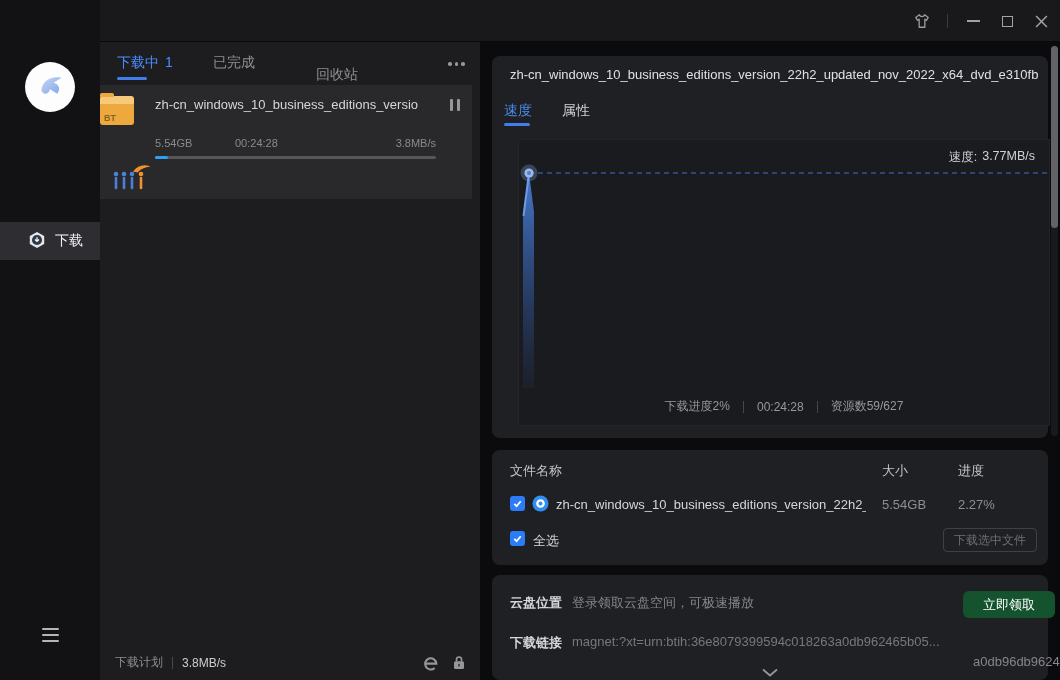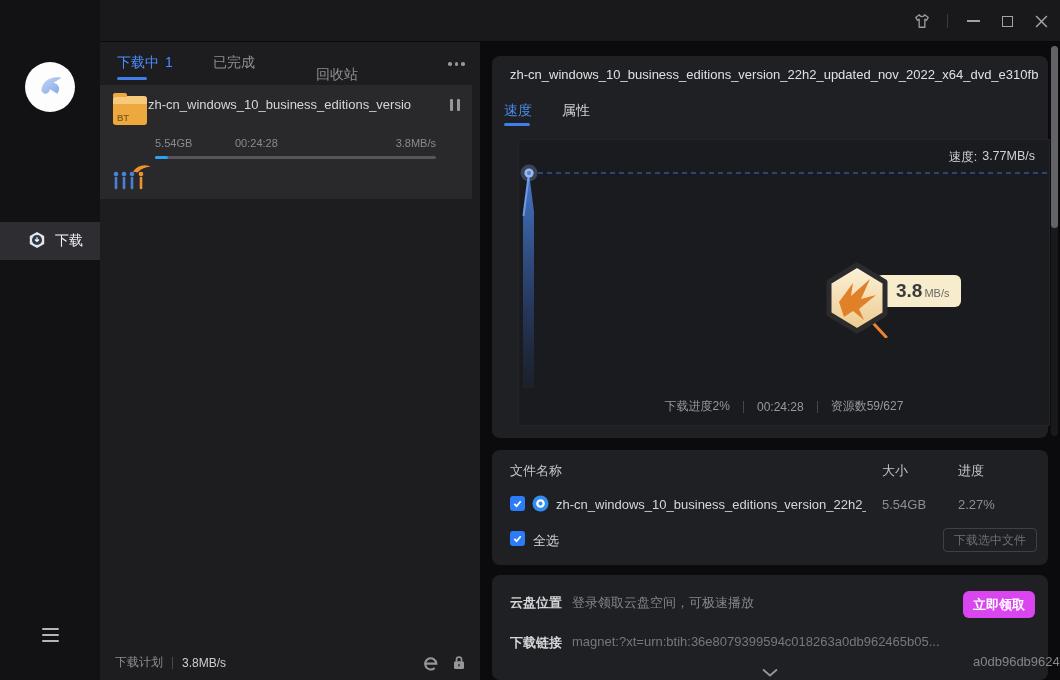--- a/index.html
+++ b/index.html
@@ -38,26 +38,26 @@
   
   #list-panel { left:100px; top:42px; width:380px; height:638px; background:#1d1d20; }
   #tabrow { left:0; top:0; width:380px; height:42px; }
   .ltab { position:absolute; top:12px; font-size:14px; color:#8f8f93; display:flex; gap:6px; }
   .ltab.active { color:#4a8cff; }
   #tab-underline { left:17px; top:35px; width:30px; height:3px; background:#3f7eec; border-radius:2px; }
   #more-dots { left:348px; top:20px; display:flex; gap:3px; }
   #more-dots i { width:3.5px; height:3.5px; border-radius:50%; background:#97979b; }
 
   #task-card { left:0; top:43px; width:372px; height:114px; background:#29292c; }
-  #folder-icon { left:13px; top:11px; width:34px; height:29px; border-radius:3px;
+  #folder-icon { left:0; top:11px; width:34px; height:29px; border-radius:3px;
     background:linear-gradient(#f7c97a 0 28%, #eda93e 28%); position:absolute; }
   #folder-icon:before { content:""; position:absolute; left:0; top:-3px; width:14px; height:4px;
     background:#eda93e; border-radius:2px 2px 0 0; }
   #folder-icon span { position:absolute; left:4px; bottom:2px; font-size:9px; font-weight:bold; color:#8a6420; }
-  #task-name { left:48px; top:11px; width:280px; font-size:13px; line-height:18px; color:#d6d6d9; }
+  #task-name { left:55px; top:11px; width:280px; font-size:13px; line-height:18px; color:#d6d6d9; }
   #pause-icon { left:350px; top:14px; display:flex; gap:4px; }
   #pause-icon i { width:3px; height:12px; background:#97979b; border-radius:1px; }
   #task-meta { left:55px; top:52px; width:281px; font-size:11px; color:#8a8a8d; }
   #task-meta .t-size { position:absolute; left:0; }
   #task-meta .t-time { position:absolute; left:80px; }
   #task-meta .t-speed { position:absolute; right:0; }
   #task-progress { left:55px; top:71px; width:281px; height:3px; background:#55565a; border-radius:2px; }
   #task-progress div { height:3px; background:#2ea0f0; border-radius:2px; }
   #peer-icons { left:11px; top:80px; }
 
@@ -104,22 +104,22 @@
   #cb-file { left:510px; top:496px; }
   #disc-icon { left:532px; top:495px; }
   #cb-all { left:510px; top:531px; }
   #select-all-label { left:533px; top:532px; font-size:13px; color:#d6d6d9; }
   #dl-selected-btn { left:943px; top:528px; width:94px; height:24px; border:1px solid #3f3f45;
     border-radius:4px; color:#6f6f74; font-size:12px; display:flex; align-items:center; justify-content:center; }
 
   #card-cloud { left:492px; top:575px; width:556px; height:105px; }
   #cloud-label { left:510px; top:594px; font-size:13px; color:#d6d6d9; font-weight:bold; }
   #cloud-hint { left:572px; top:594px; font-size:13px; color:#85858a; }
-  #claim-btn { left:963px; top:591px; width:72px; height:27px; background:#d946ef; border-radius:6px;
-    color:#fff; font-size:13px; display:flex; align-items:center; justify-content:center;font-weight:bold; }
+  #claim-btn { left:963px; top:591px; width:92px; height:27px; background:#14532d; border-radius:6px;
+    color:#fff; font-size:13px; display:flex; align-items:center; justify-content:center; }
   #link-label { left:510px; top:634px; font-size:13px; color:#d6d6d9; font-weight:bold; }
   #link-value { left:572px; top:634px; width:420px; font-size:13px; color:#77777c;
                 white-space:nowrap; overflow:hidden; }
   #chevron-down { left:762px; top:663px; }
   #corner-text { left:973px; top:654px; width:95px; font-size:13px; color:#85858a; white-space:nowrap; }
 
   #scroll-track { left:1051px; top:46px; width:7px; height:390px; background:#19191b; border-radius:3.5px; }
   #scroll-thumb { left:1051px; top:46px; width:7px; height:182px; background:#626267; border-radius:3.5px; }
 </style>
 </head>
@@ -280,39 +280,20 @@
         </linearGradient>
       </defs>
       <line x1="10" y1="33" x2="529" y2="33" stroke="#3e6fd2" stroke-width="1" stroke-dasharray="5 4"></line>
       <path d="M10 33 L4 78 L4 248 L15 248 L15 72 Z" fill="url(#areagrad)"></path>
       <path d="M10 33 L4.5 76" stroke="#6f9ae6" stroke-width="2" fill="none"></path>
       <circle cx="10" cy="33" r="8.5" fill="rgba(130,165,230,0.30)"></circle>
       <circle cx="10" cy="33" r="4.6" fill="#9db9ec"></circle>
       <circle cx="10" cy="33" r="2" fill="#567fc9"></circle>
     </svg>
 
-    <div id="speed-badge">
-      <div id="badge-label">
-        <span class="bval">3.8</span>
-        <span class="bunit">MB/s</span>
-      </div>
-      <span id="badge-hex">
-        <svg width="70" height="76" viewBox="0 0 70 76">
-          <defs>
-              <linearGradient id="hexg" x1="0" y1="0" x2="0" y2="1">
-            <stop offset="0" stop-color="#fbf3da"></stop>
-                <stop offset="1" stop-color="#eec98c"></stop>
-          </linearGradient>
-            </defs>
-          <path d="M52 62 L64 75" stroke="#e8872f" stroke-width="3" stroke-linecap="round"></path>
-          <polygon points="35,3 63,20 63,52 35,69 7,52 7,20" fill="url(#hexg)" stroke="#2b2b2e" stroke-width="5" stroke-linejoin="round"></polygon>
-          <path d="M17 40 L31 21 L29 34 L48 17 L39 37 L54 33 L37 47 L42 58 L31 49 L22 55 Z" fill="#e0812a"></path>
-        </svg>
-      </span>
-    </div>
 
     <div id="chart-stats">
       <span>下载进度2%</span>
       <span class="sdiv"></span>
       <span>00:24:28</span>
       <span class="sdiv"></span>
       <span>资源数59/627</span>
     </div>
   </div>
 

